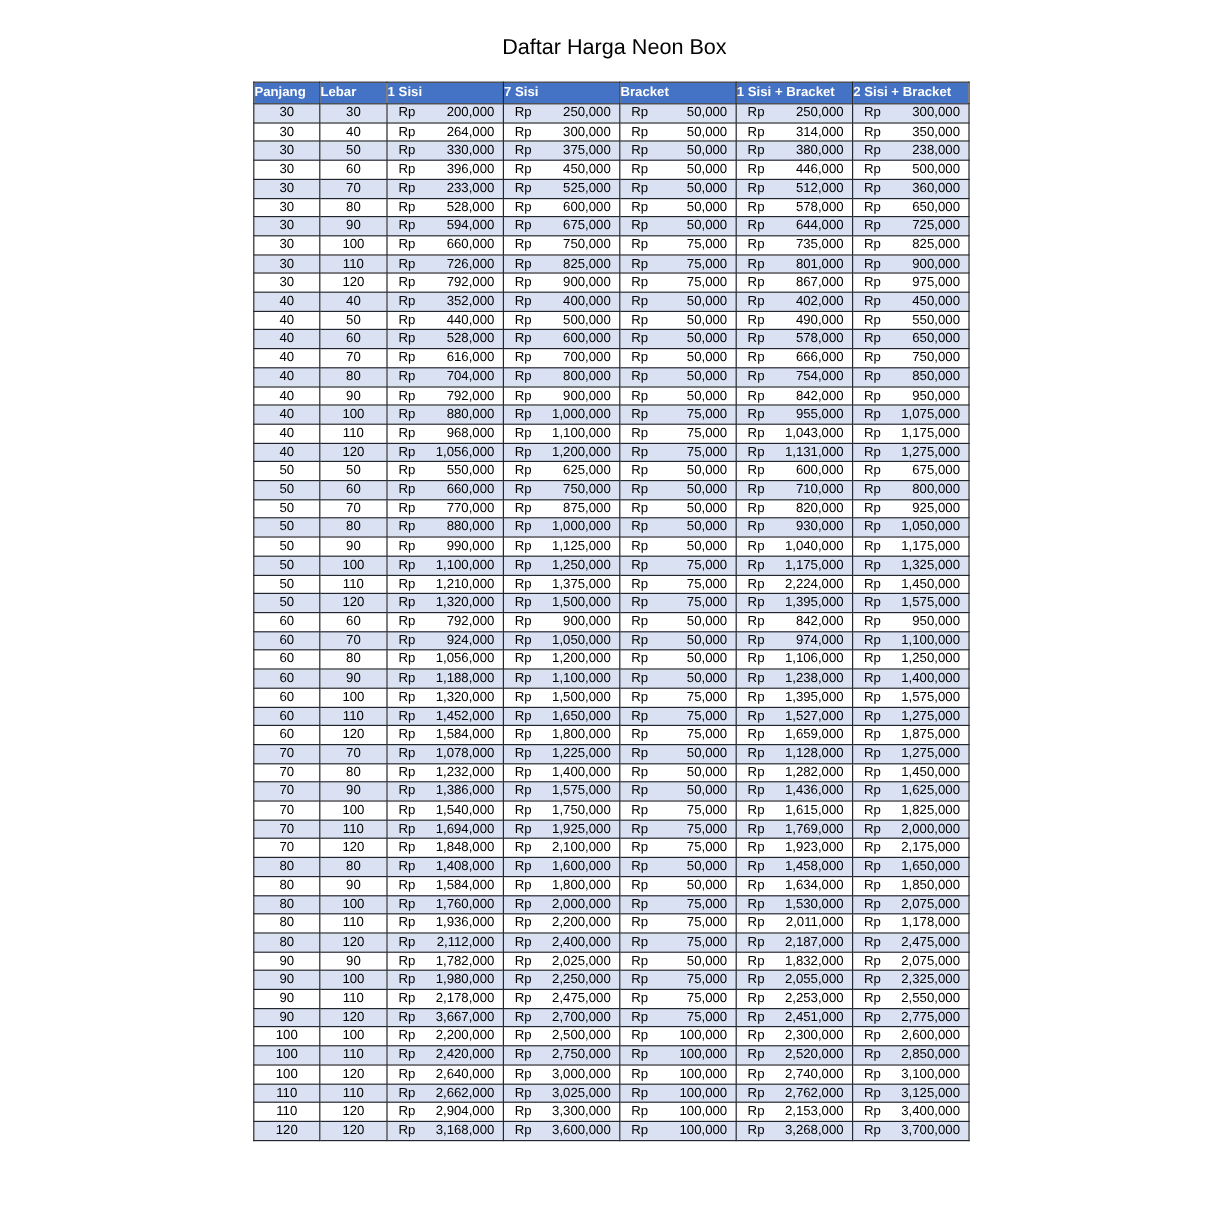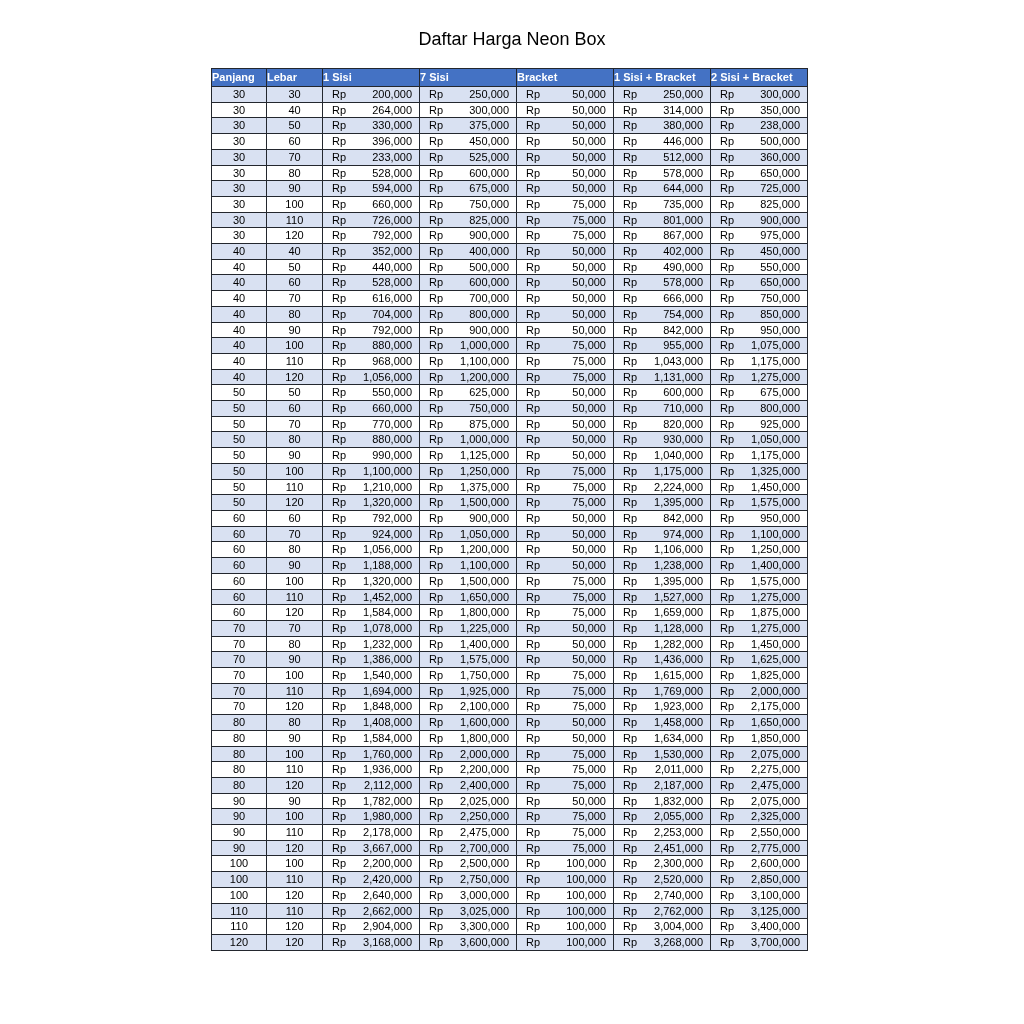--- a/index.html
+++ b/index.html
@@ -1586,21 +1586,21 @@
           </td>
           <td class="price">
             <div class="money">
               <span>Rp</span>
               <span>2,011,000</span>
             </div>
           </td>
           <td class="price">
             <div class="money">
               <span>Rp</span>
-              <span>2,275,000</span>
+              <span>1,178,000</span>
             </div>
           </td>
         </tr>
         <tr class="band">
           <td class="dim">80</td>
           <td class="dim">120</td>
           <td class="price">
             <div class="money">
               <span>Rp</span>
               <span>2,112,000</span>
@@ -1920,21 +1920,21 @@
           </td>
           <td class="price">
             <div class="money">
               <span>Rp</span>
               <span>100,000</span>
             </div>
           </td>
           <td class="price">
             <div class="money">
               <span>Rp</span>
-              <span>3,004,000</span>
+              <span>2,153,000</span>
             </div>
           </td>
           <td class="price">
             <div class="money">
               <span>Rp</span>
               <span>3,400,000</span>
             </div>
           </td>
         </tr>
         <tr class="band">

